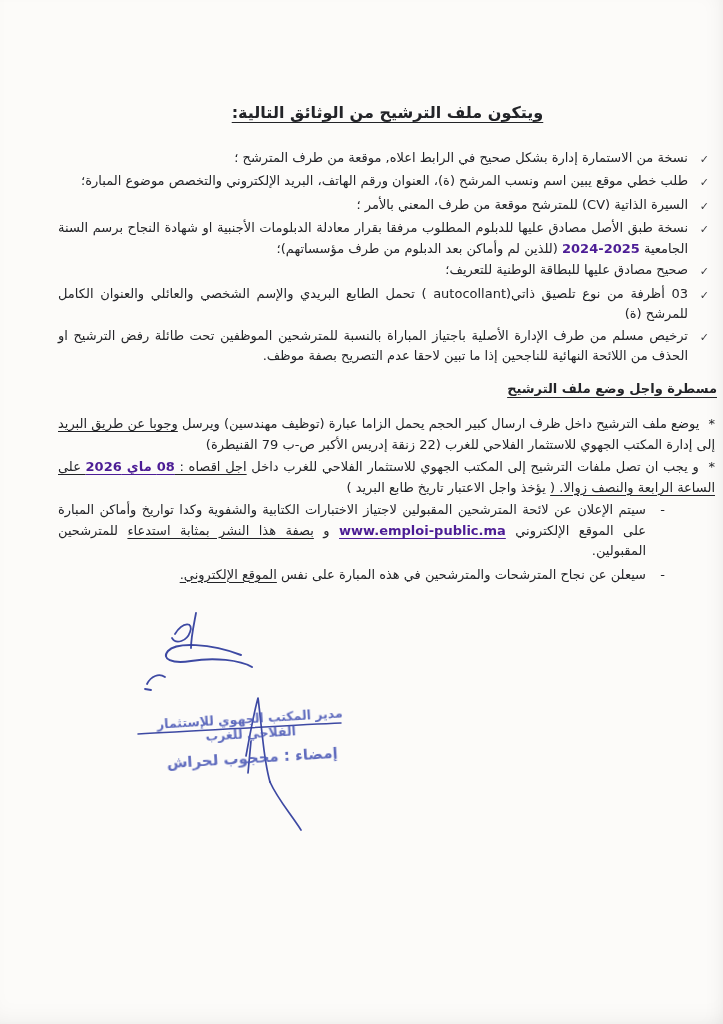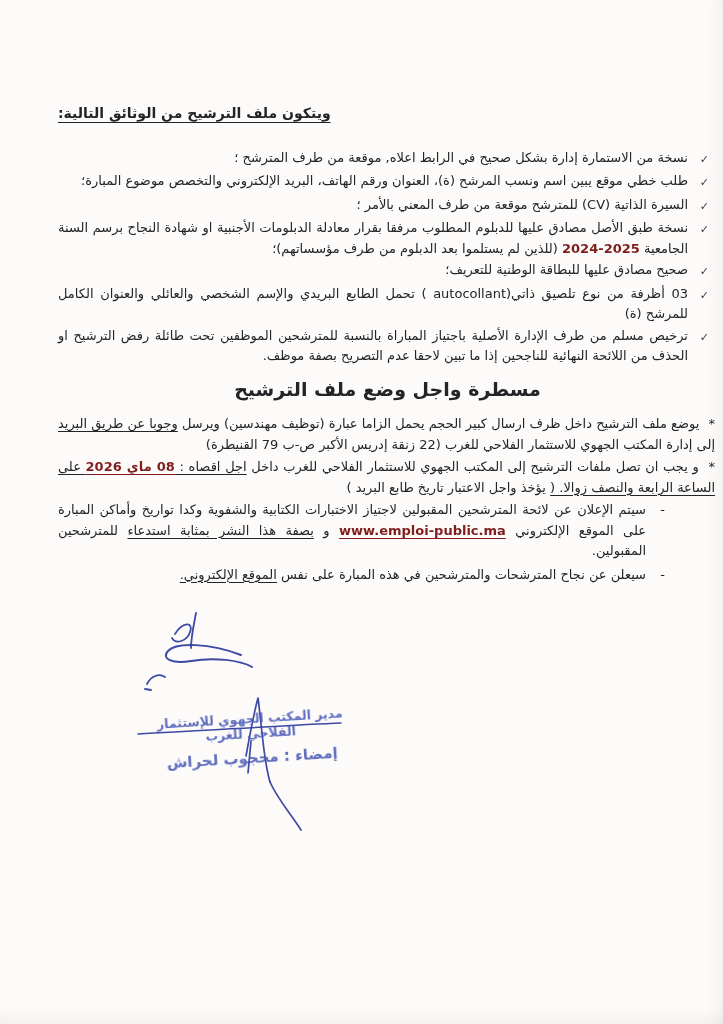--- a/index.html
+++ b/index.html
@@ -8,41 +8,41 @@
     background:#fcfbf9;overflow:hidden;
     font-family:"DejaVu Sans", sans-serif;
     box-shadow:inset -14px 0 26px -20px rgba(0,0,0,.10), inset 0 -16px 30px -22px rgba(0,0,0,.10);
   }
   .content{
     position:absolute;inset:0;direction:rtl;
     padding:103px 6px 0 58px;
     color:#232428;font-size:13px;line-height:20.5px;
   }
   .doc-title{
-    font-weight:bold;font-size:14px;text-align:left;
+    font-weight:bold;font-size:16px;text-align:center;
     text-decoration:underline;text-underline-offset:4px;text-decoration-thickness:1px;
     margin:0 0 24px 0;
   }
   .section-heading{
-    font-weight:bold;font-size:19px;text-align:center;
-    text-underline-offset:4px;text-decoration-thickness:1px;
+    font-weight:bold;font-size:13px;text-align:right;
+    text-decoration:underline;text-underline-offset:4px;text-decoration-thickness:1px;
     margin:12px 0 15px 0;
   }
   .sh3{margin-top:15px;margin-bottom:10px;}
   .chk-list{margin:0 0 2px 0;}
   .chk-item{display:flex;gap:7px;margin:0 8px 1px 0;}
   .chk{flex:0 0 14px;font-size:11px;color:#3a3a3e;padding-top:2px;}
   .itxt{flex:1;text-align:justify;}
   .para{margin:0 2px 2px 0;text-align:justify;}
   .pmark{margin-left:5px;}
   .dash-list{padding-right:52px;margin-top:0;}
   .dash-item{display:flex;gap:11px;margin-bottom:3px;}
   .dash{flex:0 0 8px;padding-top:0;}
   .u{text-decoration:underline;text-underline-offset:3px;text-decoration-thickness:1px;}
-  .b{font-weight:bold;color:#7f1d1d;}
+  .b{font-weight:bold;color:#4c1d95;}
   
   .sig-layer{position:absolute;inset:0;pointer-events:none;}
   .stamp{
     position:absolute;left:146px;top:711px;width:210px;
     transform:rotate(-3.5deg);
     color:var(--stamp,#4a58b6);text-align:center;direction:rtl;
     opacity:.88;filter:blur(.2px);
   }
   .stamp-l1{font-size:12.5px;font-weight:bold;white-space:nowrap;line-height:15px;}
   .stamp-l2{font-size:12.5px;font-weight:bold;white-space:nowrap;line-height:15px;}
@@ -65,21 +65,21 @@
         <div class="chk-item">
           <span class="chk">✓</span>
           <span class="itxt"><span>طلب خطي موقع يبين اسم ونسب المرشح (ة)، العنوان ورقم الهاتف، البريد الإلكتروني والتخصص موضوع المبارة؛</span></span>
         </div>
         <div class="chk-item">
           <span class="chk">✓</span>
           <span class="itxt"><span>السيرة الذاتية (CV) للمترشح موقعة  من طرف المعني بالأمر ؛</span></span>
         </div>
         <div class="chk-item">
           <span class="chk">✓</span>
-          <span class="itxt"><span>نسخة طبق الأصل مصادق عليها للدبلوم المطلوب مرفقا بقرار معادلة الدبلومات الأجنبية او شهادة النجاح برسم السنة الجامعية </span><span class="b">2025-2024</span><span> (للذين لم يستلموا بعد الدبلوم من طرف مؤسساتهم)؛</span></span>
+          <span class="itxt"><span>نسخة طبق الأصل مصادق عليها للدبلوم المطلوب مرفقا بقرار معادلة الدبلومات الأجنبية او شهادة النجاح برسم السنة الجامعية </span><span class="b">2025-2024</span><span> (للذين لم وأماكن بعد الدبلوم من طرف مؤسساتهم)؛</span></span>
         </div>
         <div class="chk-item">
           <span class="chk">✓</span>
           <span class="itxt"><span>صحيح مصادق عليها للبطاقة الوطنية للتعريف؛</span></span>
         </div>
         <div class="chk-item">
           <span class="chk">✓</span>
           <span class="itxt"><span>03 أظرفة من نوع تلصيق ذاتي(autocollant ) تحمل الطابع البريدي والإسم الشخصي والعائلي والعنوان الكامل للمرشح (ة)</span></span>
         </div>
         <div class="chk-item">

